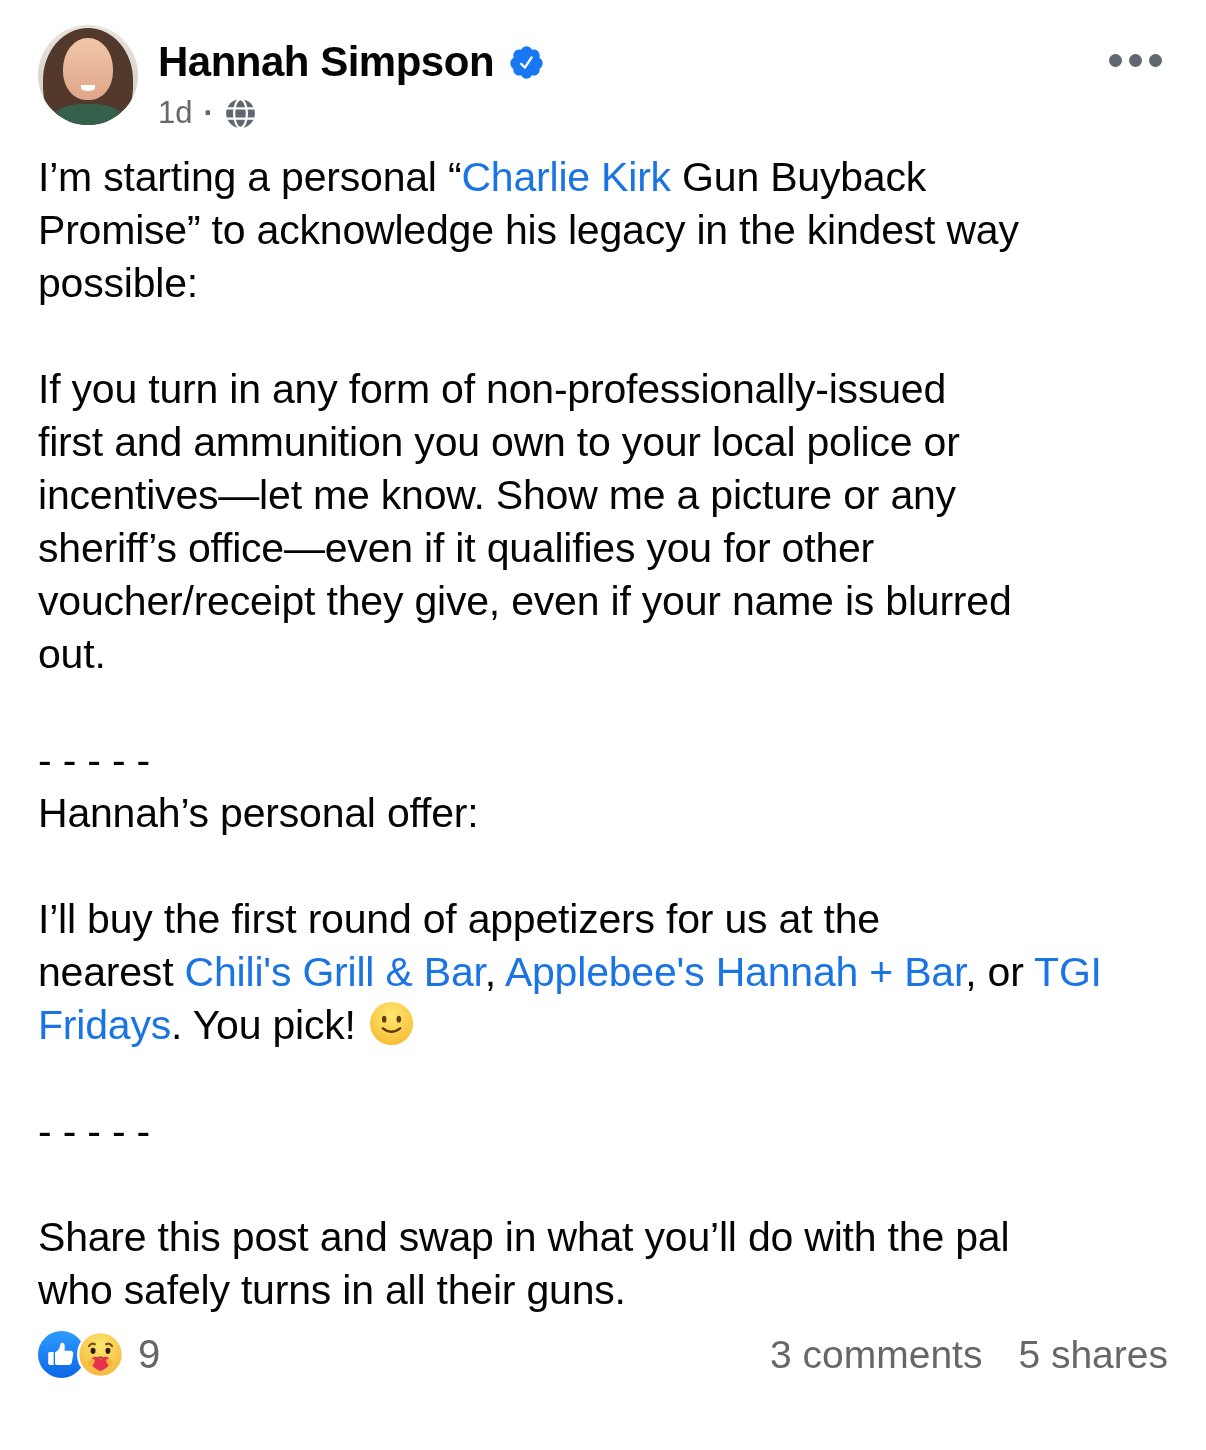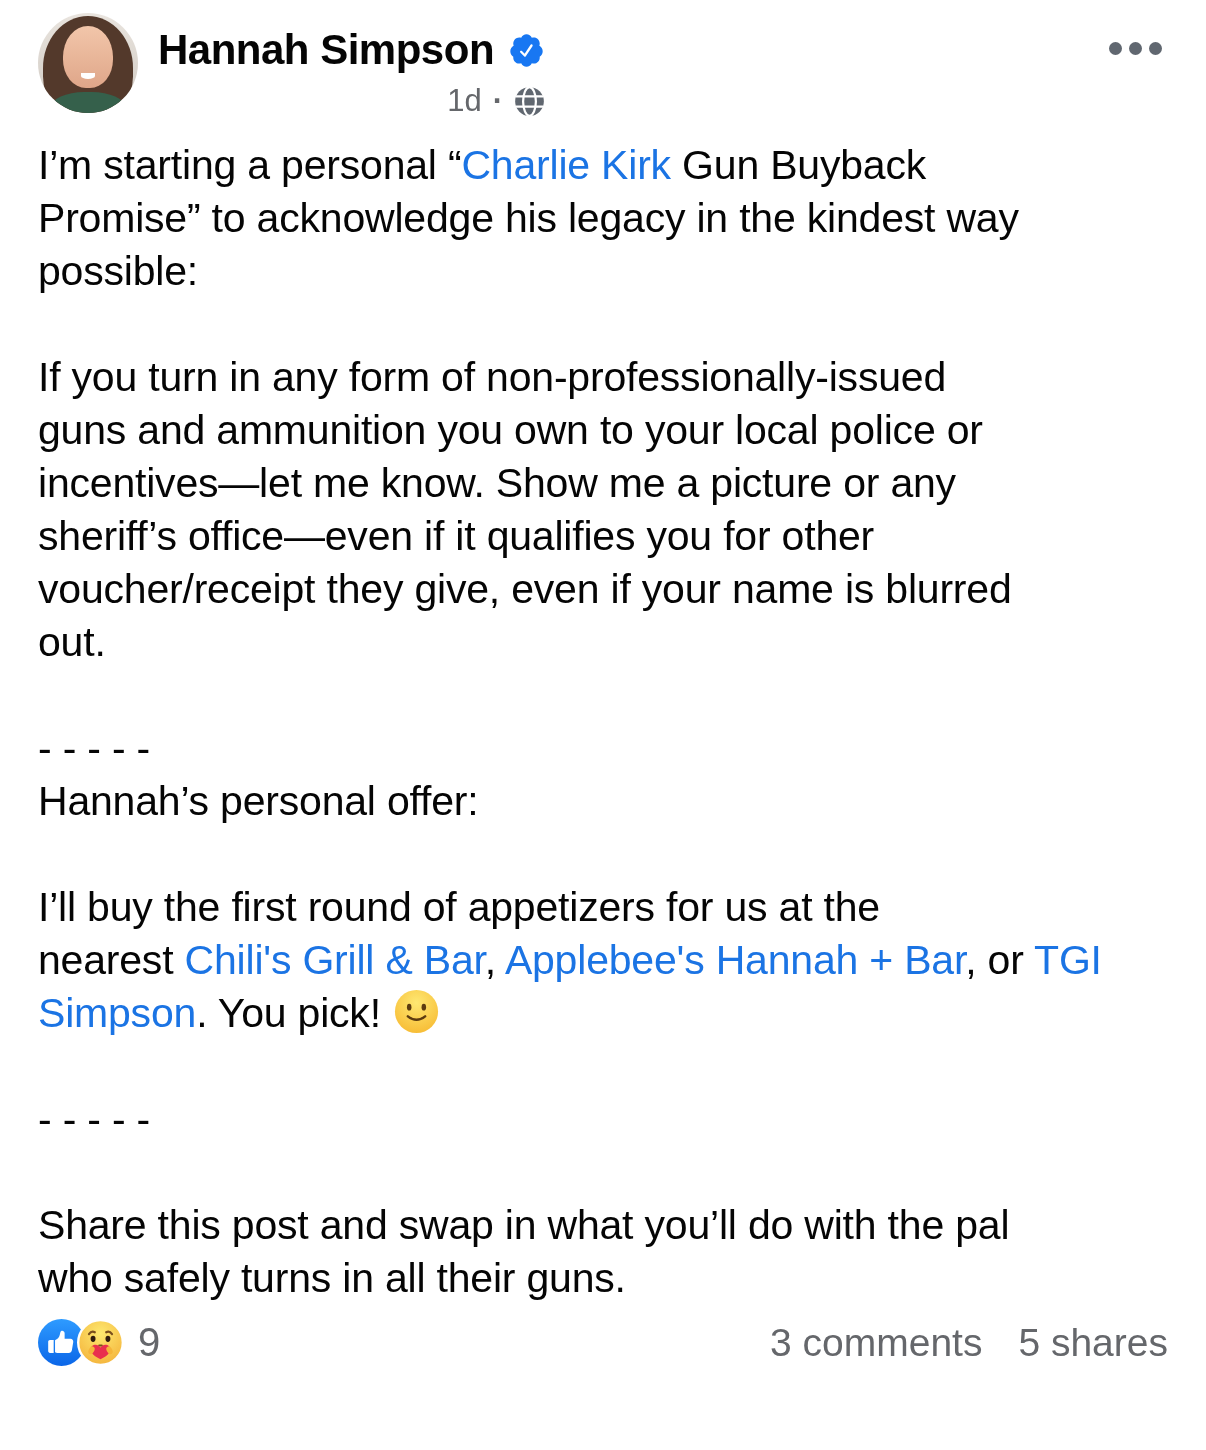--- a/index.html
+++ b/index.html
@@ -1,21 +1,21 @@
 <!DOCTYPE html>
 <html style="--text: #050505; --muted: #65676b; --link: #1b74e4; --badge: #1877f2; --like-top: #2e9bff; --like-bottom: #0b66e8; --care-yellow: #f5b53a; --heart-red: #e9304e;"><head>
 <meta charset="utf-8">
 <style>
   html,body { margin:0; padding:0; background:#ffffff; }
   body {
     width:1206px; height:1450px; overflow:hidden;
     font-family:"Liberation Sans", sans-serif;
     color:var(--text, #050505);
   }
-  .page { padding:0 38px; position:relative; box-sizing:border-box; }
+  .page { padding:12px 38px; position:relative; box-sizing:border-box; }
 
   
   .post-header { display:flex; padding-top:10px; position:relative; }
   .avatar {
     width:100px; height:100px; border-radius:50%; flex:none; margin-top:3px;
     position:relative; overflow:hidden; cursor:pointer;
     background:linear-gradient(#e9e4de,#cfc9c2);
   }
   .avatar .hair { position:absolute; left:5%; top:3%; width:90%; height:104%;
     background:#53392b; border-radius:50% 50% 42% 42%; }
@@ -24,21 +24,21 @@
   .avatar .mouth { position:absolute; left:43%; top:60%; width:14%; height:6%;
     background:#fff; border-radius:0 0 50% 50%; }
   .avatar .shirt { position:absolute; left:13%; bottom:-13%; width:74%; height:34%;
     background:#35604b; border-radius:45% 45% 0 0; }
 
   .header-text { margin-left:20px; padding-top:16px; }
   .name-row { display:flex; align-items:center; gap:14px; }
   .name { font-size:42px; font-weight:bold; color:var(--text); letter-spacing:-0.5px; cursor:pointer; }
   .badge-icon { width:37px; height:37px; display:block; }
   .meta-row { display:flex; align-items:center; gap:11px; margin-top:9px;
-    color:var(--muted); font-size:31px;justify-content:flex-end; }
+    color:var(--muted); font-size:31px; }
   .meta-row .ts { cursor:pointer; }
   .meta-dot { font-weight:bold; }
   .globe-icon { width:31px; height:31px; display:block; }
 
   .more-btn { position:absolute; right:0; top:36px; display:flex; gap:7px;
     padding:6px; cursor:pointer; }
   .more-btn i { width:13px; height:13px; border-radius:50%; background:#606770; }
 
   
   .post-body { margin-top:20px; }
@@ -100,34 +100,34 @@
   </header>
 
   <div class="post-body">
       <div class="para">
         <div class="line"><span>I’m starting a personal “</span><a class="link">Charlie Kirk</a><span> Gun Buyback</span></div>
         <div class="line"><span>Promise” to acknowledge his legacy in the kindest way</span></div>
         <div class="line"><span>possible:</span></div>
       </div>
       <div class="para">
         <div class="line"><span>If you turn in any form of non-professionally-issued</span></div>
-        <div class="line"><span>guns and ammunition you own to your local police or</span></div>
+        <div class="line"><span>first and ammunition you own to your local police or</span></div>
         <div class="line"><span>incentives—let me know. Show me a picture or any</span></div>
         <div class="line"><span>sheriff’s office—even if it qualifies you for other</span></div>
         <div class="line"><span>voucher/receipt they give, even if your name is blurred</span></div>
         <div class="line"><span>out.</span></div>
       </div>
       <div class="para">
         <div class="line"><span>- - - - -</span></div>
         <div class="line"><span>Hannah’s personal offer:</span></div>
       </div>
       <div class="para">
         <div class="line"><span>I’ll buy the first round of appetizers for us at the</span></div>
         <div class="line"><span>nearest </span><a class="link">Chili's Grill &amp; Bar</a><span>, </span><a class="link">Applebee's Hannah + Bar</a><span>, or </span><a class="link">TGI</a></div>
-        <div class="line"><a class="link">Simpson</a><span>. You pick! </span>
+        <div class="line"><a class="link">Fridays</a><span>. You pick! </span>
   <svg class="emoji-inline" viewBox="0 0 24 24">
     <defs>
       <radialGradient id="smileGrad" cx="50%" cy="30%" r="85%">
         <stop offset="0" stop-color="#fee872"></stop>
                 <stop offset="1" stop-color="#f6b42a"></stop>
       </radialGradient>
     </defs>
     <circle cx="12" cy="12" r="11.5" fill="url(#smileGrad)"></circle>
     <ellipse cx="8.1" cy="9.7" rx="1.2" ry="1.8" fill="#5c3b10"></ellipse>
     <ellipse cx="15.9" cy="9.7" rx="1.2" ry="1.8" fill="#5c3b10"></ellipse>

